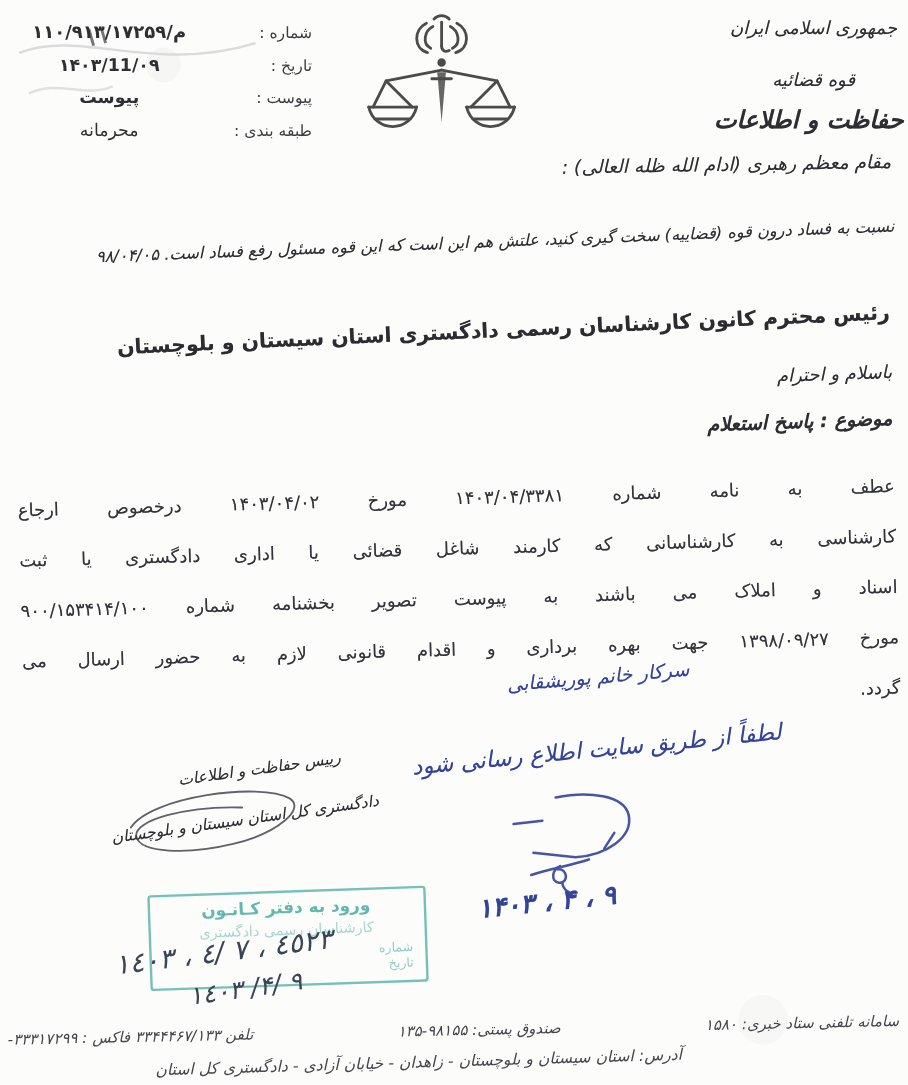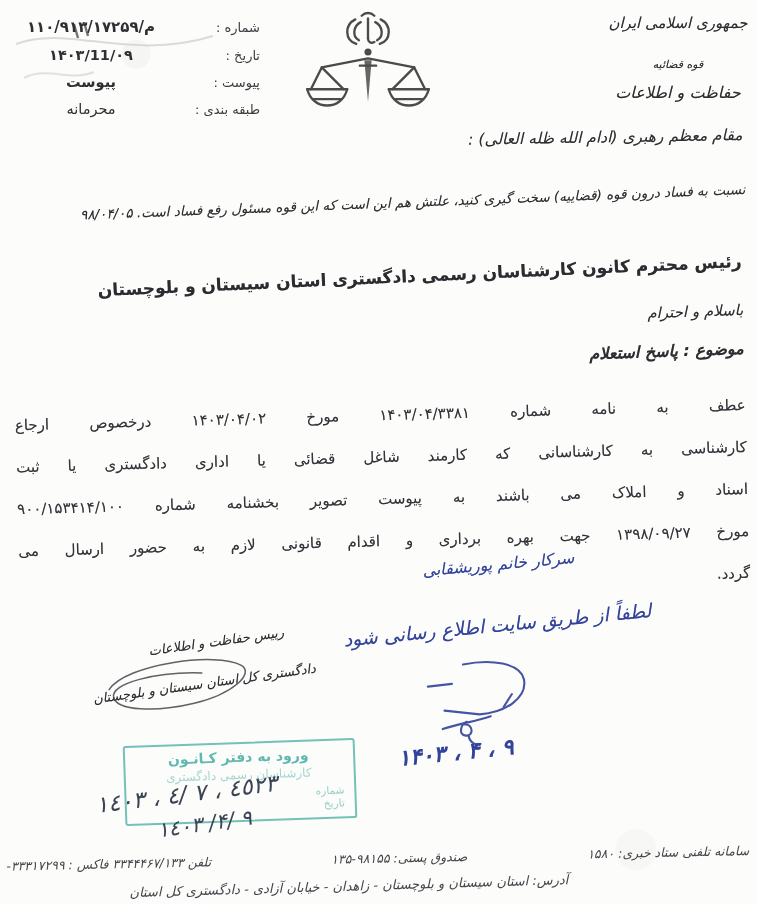--- a/index.html
+++ b/index.html
@@ -18,22 +18,22 @@
   
   .meta-block{left:8px;top:18px;width:252px}
   .meta-row{display:flex;align-items:baseline;margin-bottom:11px}
   .meta-label{width:86px;font-size:13px;color:#3c3c41;flex:none}
   .meta-value{flex:1;text-align:center;font-size:14.5px;font-weight:600;color:#2e2e33}
   .meta-value.big{font-size:15px;letter-spacing:.5px}
 
   
   .org-block{left:auto;right:4px;top:14px;width:150px;text-align:center}
   .org-line1{font-size:15px;margin-bottom:26px}
-  .org-line2{font-size:11px;margin-bottom:12px}
-  .org-line3{font-size:16px;font-weight:400}
+  .org-line2{font-size:15px;margin-bottom:12px}
+  .org-line3{font-size:20px;font-weight:700}
 
   
   .quote-sal{right:15px;top:126px;font-size:15.5px;transform:rotate(-1deg);transform-origin:right top}
   .quote-text{right:12px;top:181px;width:741px;text-align:right;font-size:13.5px;
               transform:rotate(-2.2deg);transform-origin:right top}
 
   
   .recipient{right:16px;top:251px;width:635px;text-align:right;font-size:17px;font-weight:700;
              transform:rotate(-2.6deg);transform-origin:right top;color:#2b2b30}
   .greeting{right:14px;top:301px;font-size:15px;transform:rotate(-2deg);transform-origin:right top}

